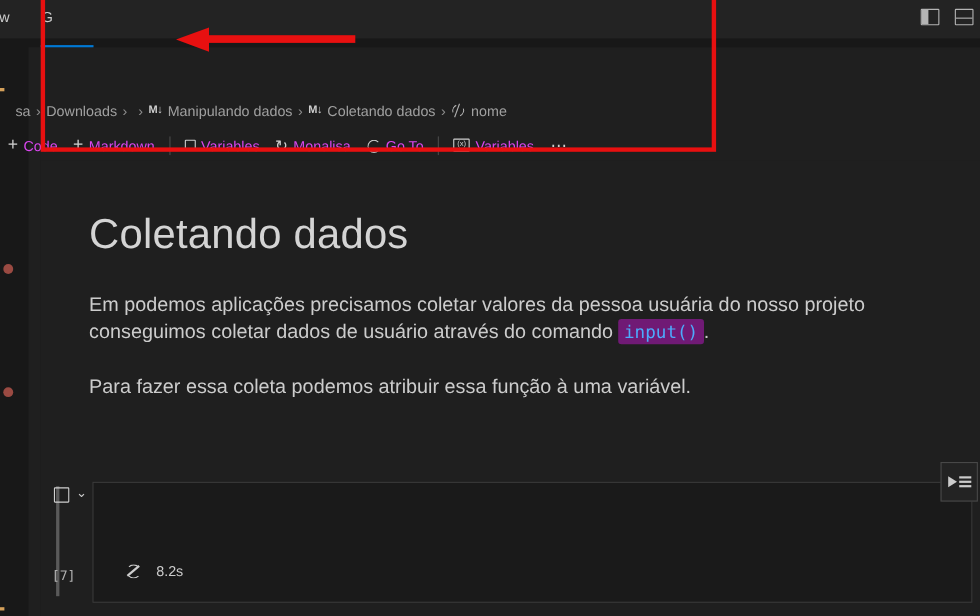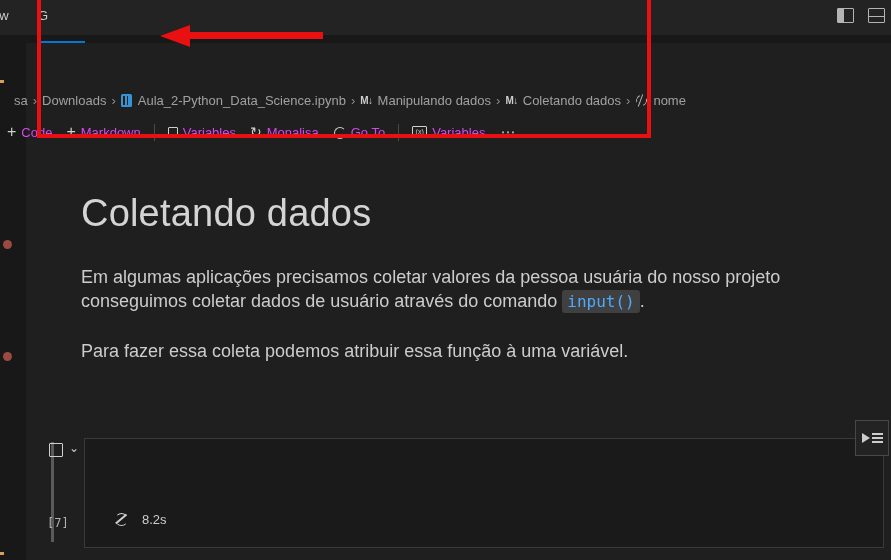--- a/index.html
+++ b/index.html
@@ -147,21 +147,21 @@
     font-size: 38px; font-weight: 400; color: #d4d4d4; letter-spacing: 0.2px;
     line-height: 1.2;
   }
   .md-p {
     font-size: 18px; color: #cccccc; line-height: 1.55; margin-top: 27px;
     white-space: nowrap;
   }
   .md-p.p2 { margin-top: 22px; }
   .inline-code {
     font-family: "DejaVu Sans Mono", "Liberation Mono", monospace;
-    font-size: 16px; color: #4daafc; background: #404040;
+    font-size: 16px; color: #4daafc; background: #701a75;
     padding: 2px 5px; border-radius: 3px;
   }
 
   
   .cell-wrap { position: absolute; left: 0px; top: 292px; width: 854px; }
   .cell-focusbar {
     position: absolute; left: 14px; top: 4px; width: 3px; height: 100px; background: #5a5a5a;
   }
   .cell-gutter { position: absolute; left: 8px; top: 0px; width: 46px; height: 110px; }
   .cell-stopbtn {
@@ -277,24 +277,20 @@
 
   <div class="breadcrumb">
     <span class="bc-seg">
       <span class="bc-first">sa</span>
     </span>
     <span class="bc-sep">›</span>
     <span class="bc-seg">
       <span class="bc-text">Downloads</span>
     </span>
     <span class="bc-sep">›</span>
-    <span class="bc-seg">
-      <span class="ipynb-icon"></span>
-      <span class="bc-text">Aula_2-Python_Data_Science.ipynb</span>
-    </span>
     <span class="bc-sep">›</span>
     <span class="bc-seg">
       <span class="md-icon">M↓</span>
       <span class="bc-text">Manipulando dados</span>
     </span>
     <span class="bc-sep">›</span>
     <span class="bc-seg">
       <span class="md-icon">M↓</span>
       <span class="bc-text">Coletando dados</span>
     </span>
@@ -334,21 +330,21 @@
     </div>
     <span class="tb-more">⋯</span>
   </div>
 
   <div class="nb-canvas">
 
     <div class="md-body">
       <div class="md-h1">Coletando dados</div>
 
       <div class="md-p">
-        <span>Em algumas aplicações precisamos coletar valores da pessoa usuária do nosso projeto</span>
+        <span>Em podemos aplicações precisamos coletar valores da pessoa usuária do nosso projeto</span>
       </div>
       <div class="md-p p2" style="margin-top:-3px;">
         <span>conseguimos coletar dados de usuário através do comando </span><span class="inline-code">input()</span><span>.</span>
       </div>
 
       <div class="md-p p2">Para fazer essa coleta podemos atribuir essa função à uma variável.</div>
     </div>
 
     <div class="cell-wrap">
       <div class="cell-focusbar"></div>

